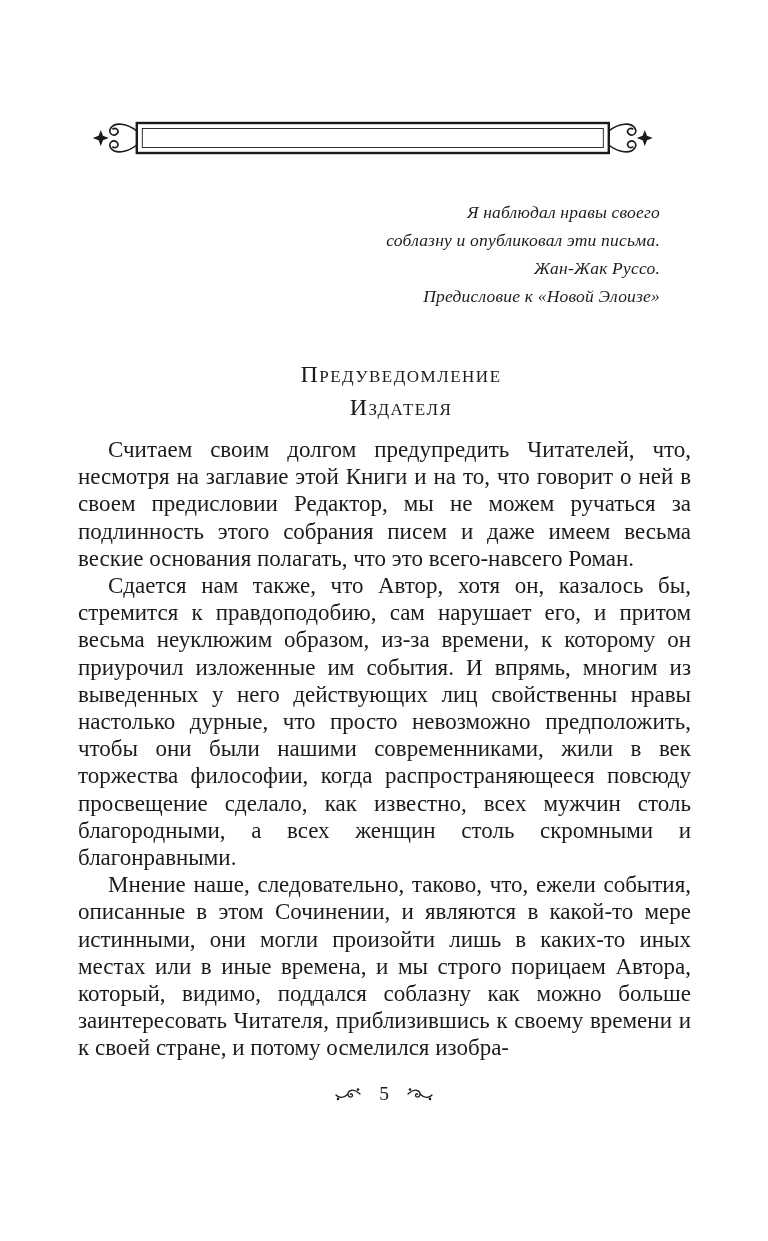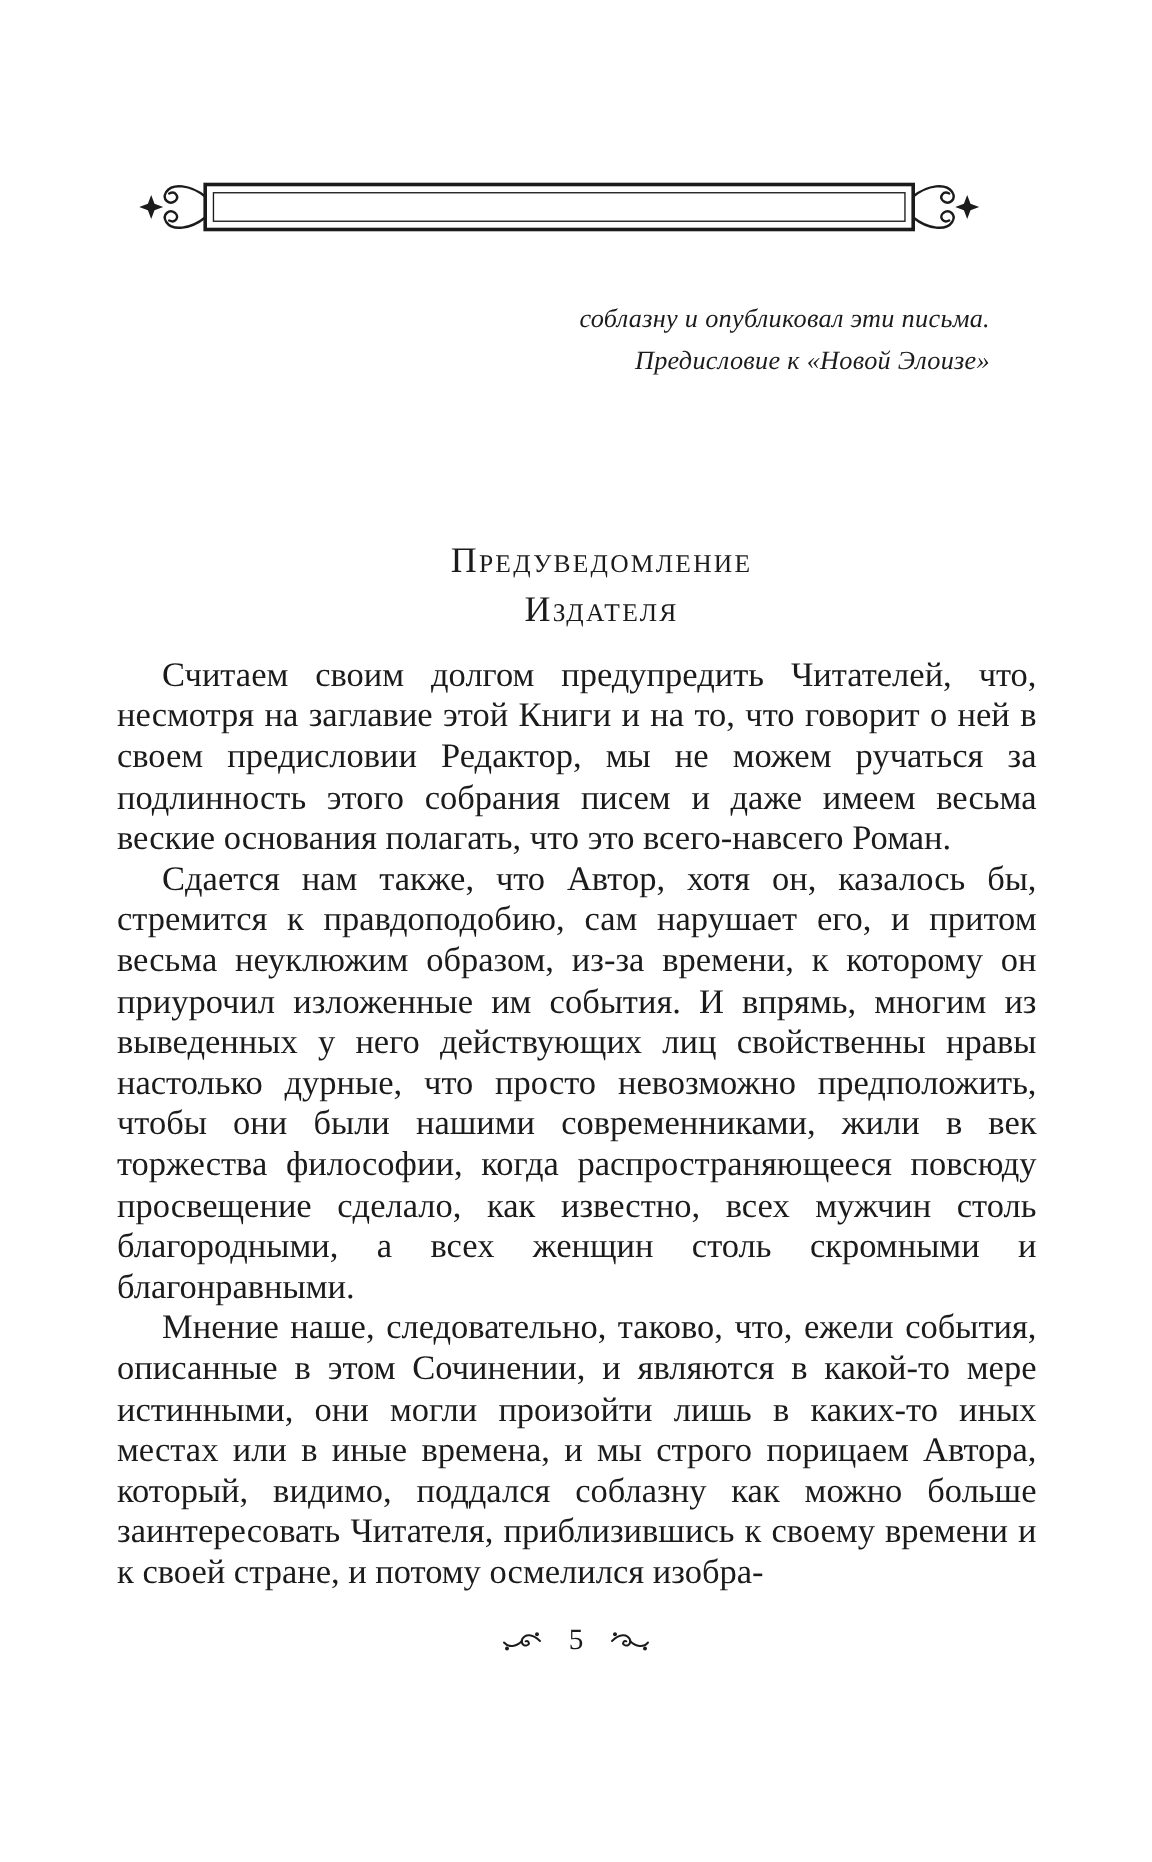--- a/index.html
+++ b/index.html
@@ -82,21 +82,23 @@
         <g fill="none" stroke="#1b1b1b" stroke-width="1.6" stroke-linecap="round">
           <path d="M44 15 C 34 7, 22 6, 18 12 C 15 17, 20 21, 24 18 C 27 15, 24 11, 20 13"></path>
           <path d="M44 29 C 34 37, 22 38, 18 32 C 15 27, 20 23, 24 26 C 27 29, 24 33, 20 31"></path>
         </g>
         <path d="M8 14 L10.2 19.8 L16 22 L10.2 24.2 L8 30 L5.8 24.2 L0 22 L5.8 19.8 Z" fill="#1b1b1b"></path>
       </g>
     </svg>
   </div>
 
   <div class="epigraph">
+    <div>Я наблюдал нравы своего</div>
     <div>соблазну и опубликовал эти письма.</div>
+    <div>Жан-Жак Руссо.</div>
     <div>Предисловие к «Новой Элоизе»</div>
   </div>
 
   <div class="heading">
     <div>Предуведомление</div>
     <div>Издателя</div>
   </div>
 
   <div class="body-text">
     <p>Считаем своим долгом предупредить Читателей, что, несмотря на заглавие этой Книги и на то, что говорит о ней в своем предисловии Редактор, мы не можем ручаться за подлинность этого собрания писем и даже имеем весьма веские основания полагать, что это всего-навсего Роман.</p>

